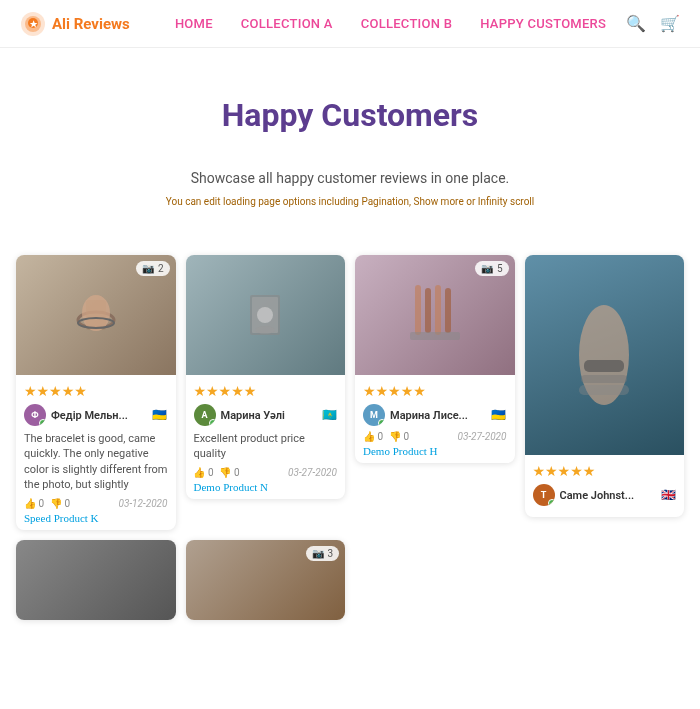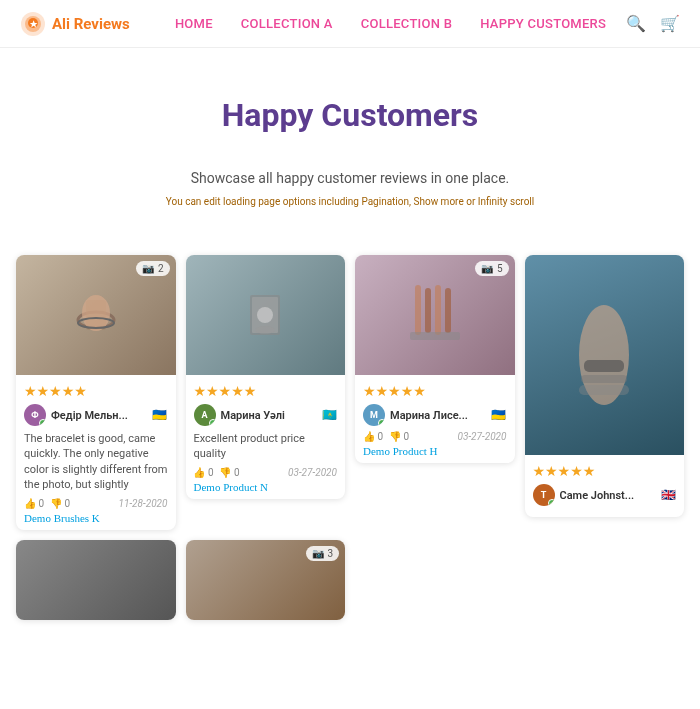--- a/index.html
+++ b/index.html
@@ -293,23 +293,23 @@
         <div class="review-text">The bracelet is good, came quickly. The only negative color is slightly different from the photo, but slightly</div>
         <div class="review-footer">
           <span class="vote-group">
             <span>👍</span>
             <span>0</span>
           </span>
           <span class="vote-group">
             <span>👎</span>
             <span>0</span>
           </span>
-          <span class="date-text">11-28-2020</span>
-        </div>
-        <div class="product-link">Demo Brushes K</div>
+          <span class="date-text">03-12-2020</span>
+        </div>
+        <div class="product-link">Speed Product K</div>
       </div>
     </div>
 
     <div class="review-card">
       <div class="card-image-wrapper">
         <div class="image-placeholder" style="background: linear-gradient(135deg, #a0b5ba, #607a80);">
           <svg width="70" height="70" viewBox="0 0 70 70">
             <rect width="70" height="70" fill="transparent"></rect>
             <rect x="20" y="15" width="30" height="40" rx="2" fill="#888" opacity="0.6"></rect>
             <rect x="22" y="17" width="26" height="36" rx="1" fill="#aaa" opacity="0.5"></rect>

